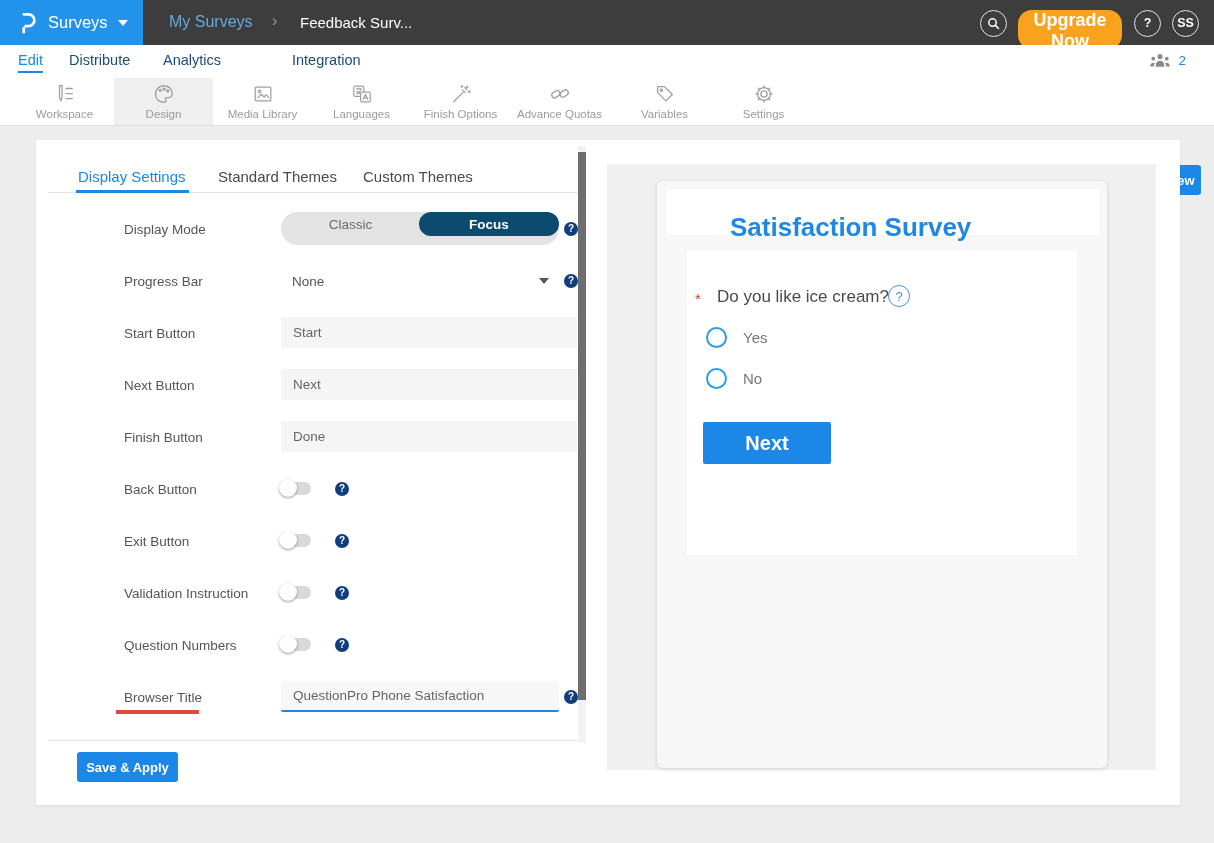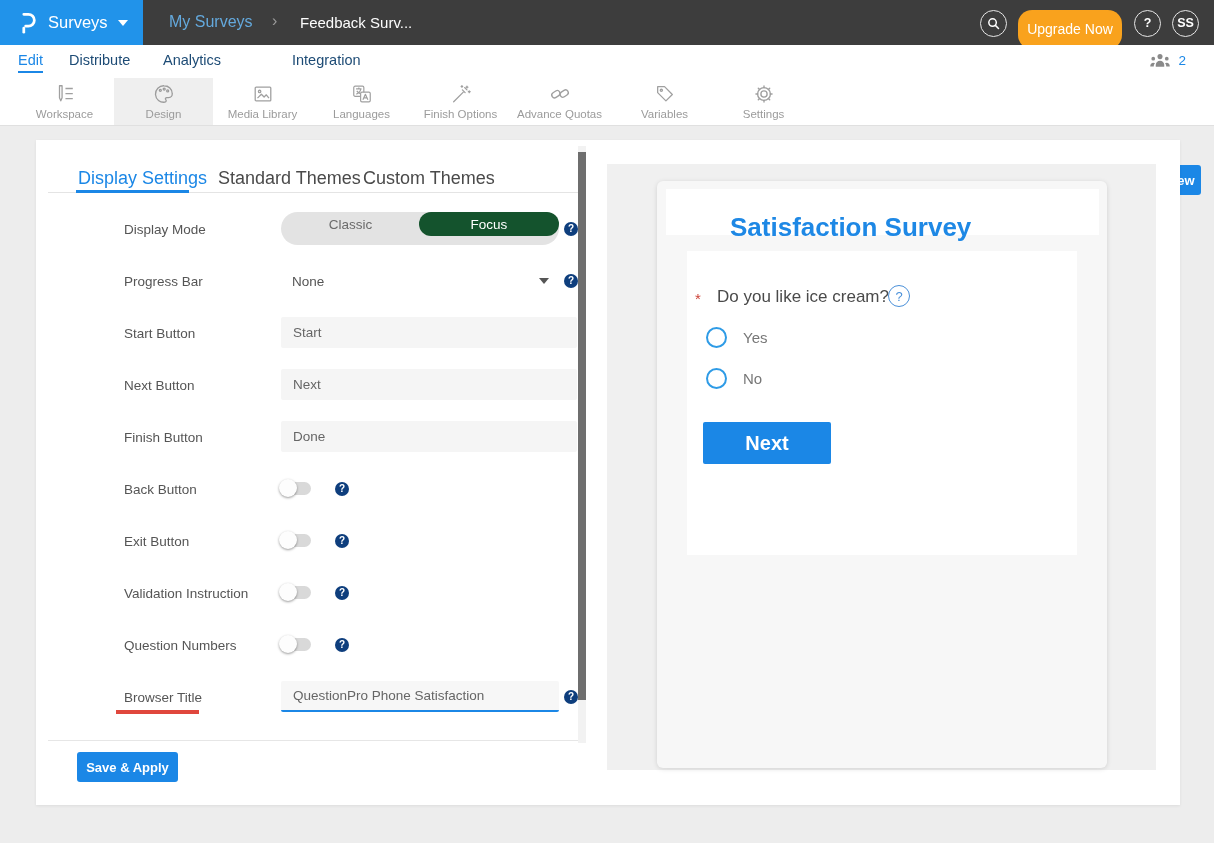--- a/index.html
+++ b/index.html
@@ -22,21 +22,21 @@
   .product-label { color:#fff; font-size:16.5px; margin-left:10px; }
   .caret-w { width:0;height:0;border-left:5px solid transparent;border-right:5px solid transparent;
     border-top:6px solid #fff; margin-left:10px; }
   .crumb-parent { position:absolute; left:169px; top:13px; font-size:16px; color:#64a9dd; cursor:pointer; }
   .crumb-sep { position:absolute; left:272px; top:12px; font-size:16px; color:#9a9a9a; }
   .crumb-current { position:absolute; left:300px; top:14px; font-size:15px; color:#fdfdfd; }
   .ring { position:absolute; top:9.5px; width:27px; height:27px; border:1.6px solid #e6e6e6;
     border-radius:50%; display:flex; align-items:center; justify-content:center; color:#fff;
     font-size:12.5px; font-weight:bold; cursor:pointer; }
   .upgrade-btn { position:absolute; left:1018px; top:9.5px; width:104px; height:39px; background:#f9a21d;
-    border:none; border-radius:14px; color:#fff; font-size:14px; font-weight:normal;
+    border:none; border-radius:14px; color:#fff; font-size:18px; font-weight:bold;
     font-family:"Liberation Sans",sans-serif; cursor:pointer; }
 
   
   .navrow { position:absolute; left:0; top:45px; width:1214px; height:33px; background:#fff; }
   .navtab { position:absolute; top:7px; font-size:14.5px; color:#1d4b75; cursor:pointer; }
   .navtab.active { color:#1b87e6; border-bottom:2px solid #1b87e6; padding-bottom:3px; }
   .collab { position:absolute; right:28px; top:7px; display:flex; align-items:center; gap:7px; cursor:pointer; }
   .collab-count { color:#1b87e6; font-size:13.5px; }
 
   
@@ -53,38 +53,38 @@
   .preview-btn { position:absolute; left:1117px; top:87px; width:84px; height:30px; background:#1b87e6;
     border:none; border-radius:3px; color:#fff; font-size:13px; font-weight:bold;
     font-family:"Liberation Sans",sans-serif; display:flex; align-items:center; justify-content:center;
     gap:6px; cursor:pointer; }
 
   
   .main-card { position:absolute; left:36px; top:140px; width:1144px; height:665px; background:#fff;
     box-shadow:0 1px 3px rgba(0,0,0,.07); }
 
   
-  .panel-tab { position:absolute; top:28px; font-size:18px; color:#4a4a4a; cursor:pointer; }
+  .panel-tab { position:absolute; top:28px; font-size:15px; color:#4a4a4a; cursor:pointer; }
   .panel-tab.active { color:#1b87e6; }
   .tab-underline { position:absolute; left:40px; top:50px; width:113px; height:3px; background:#1b87e6; }
   .tab-divider { position:absolute; left:12px; top:52px; width:538px; height:1px; background:#e4e4e4; }
 
   .srow { position:absolute; left:88px; width:460px; height:33px; }
   .srow-label { position:absolute; left:0; top:50%; transform:translateY(-50%); font-size:13.5px; color:#555; }
   .help-dot { position:absolute; top:50%; transform:translateY(-50%); width:14px; height:14px;
     border-radius:50%; background:#0e3e7d; color:#fff; font-size:10px; font-weight:bold;
     display:flex; align-items:center; justify-content:center; cursor:pointer; }
   .help-right { left:440px; }
   .help-mid { left:211px; }
 
   .seg { position:absolute; left:157px; top:0; width:278px; height:33px; background:#e3e3e3;
     border-radius:17px; }
   .seg-opt { position:absolute; top:0; width:139px; height:24px; display:flex; align-items:center;
     justify-content:center; font-size:13.5px; color:#6b6b6b; cursor:pointer; }
-  .seg-opt.selected { width:140px; background:#14532d; border-radius:17px; color:#fff; font-weight:normal; }
+  .seg-opt.selected { width:140px; background:#0c4a6e; border-radius:17px; color:#fff; font-weight:bold; }
 
   .dd-value { position:absolute; left:168px; top:50%; transform:translateY(-50%); font-size:13.5px;
     color:#555; cursor:pointer; }
   .caret-g { position:absolute; left:415px; top:14px; width:0; height:0; border-left:5px solid transparent;
     border-right:5px solid transparent; border-top:6px solid #555; cursor:pointer; }
 
   .input-box { position:absolute; left:157px; top:1px; width:296px; height:31px; background:#f5f5f5;
     border-radius:2px; display:flex; align-items:center; padding-left:12px; font-size:13.5px;
     color:#666; cursor:text; }
   .input-box.focused { width:278px; border-bottom:2px solid #1b87e6; background:#f7f7f7; }

